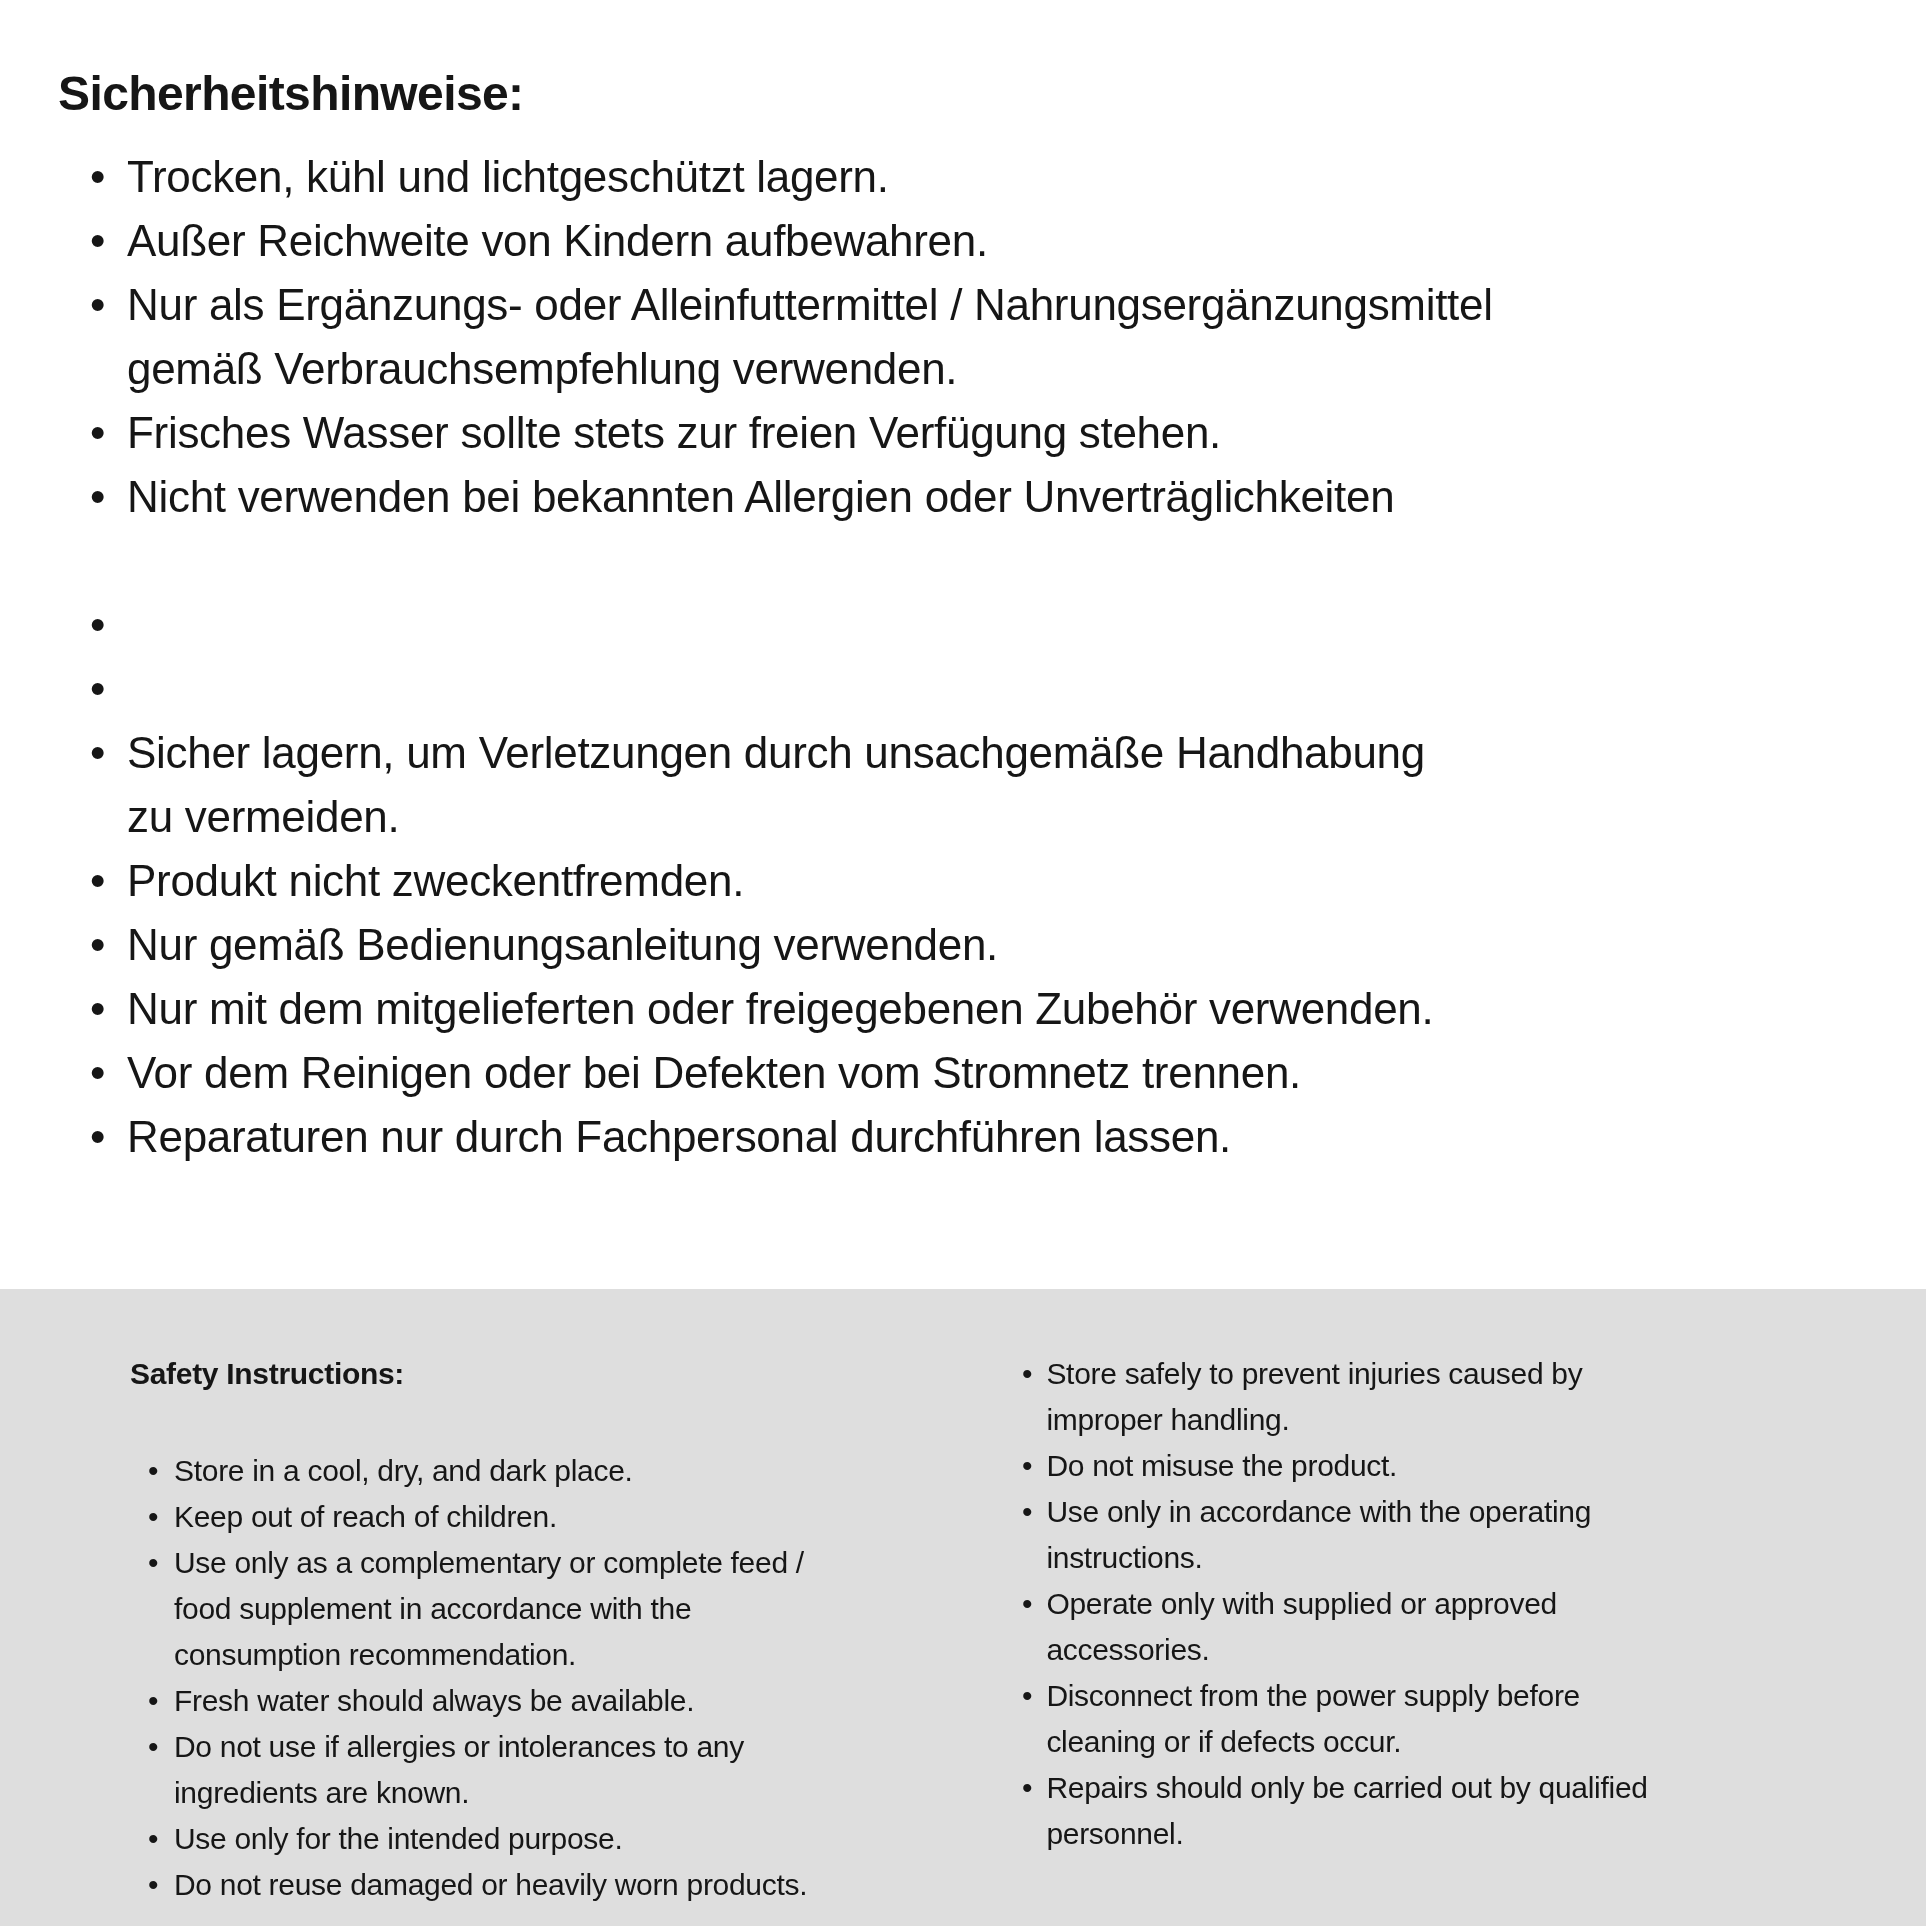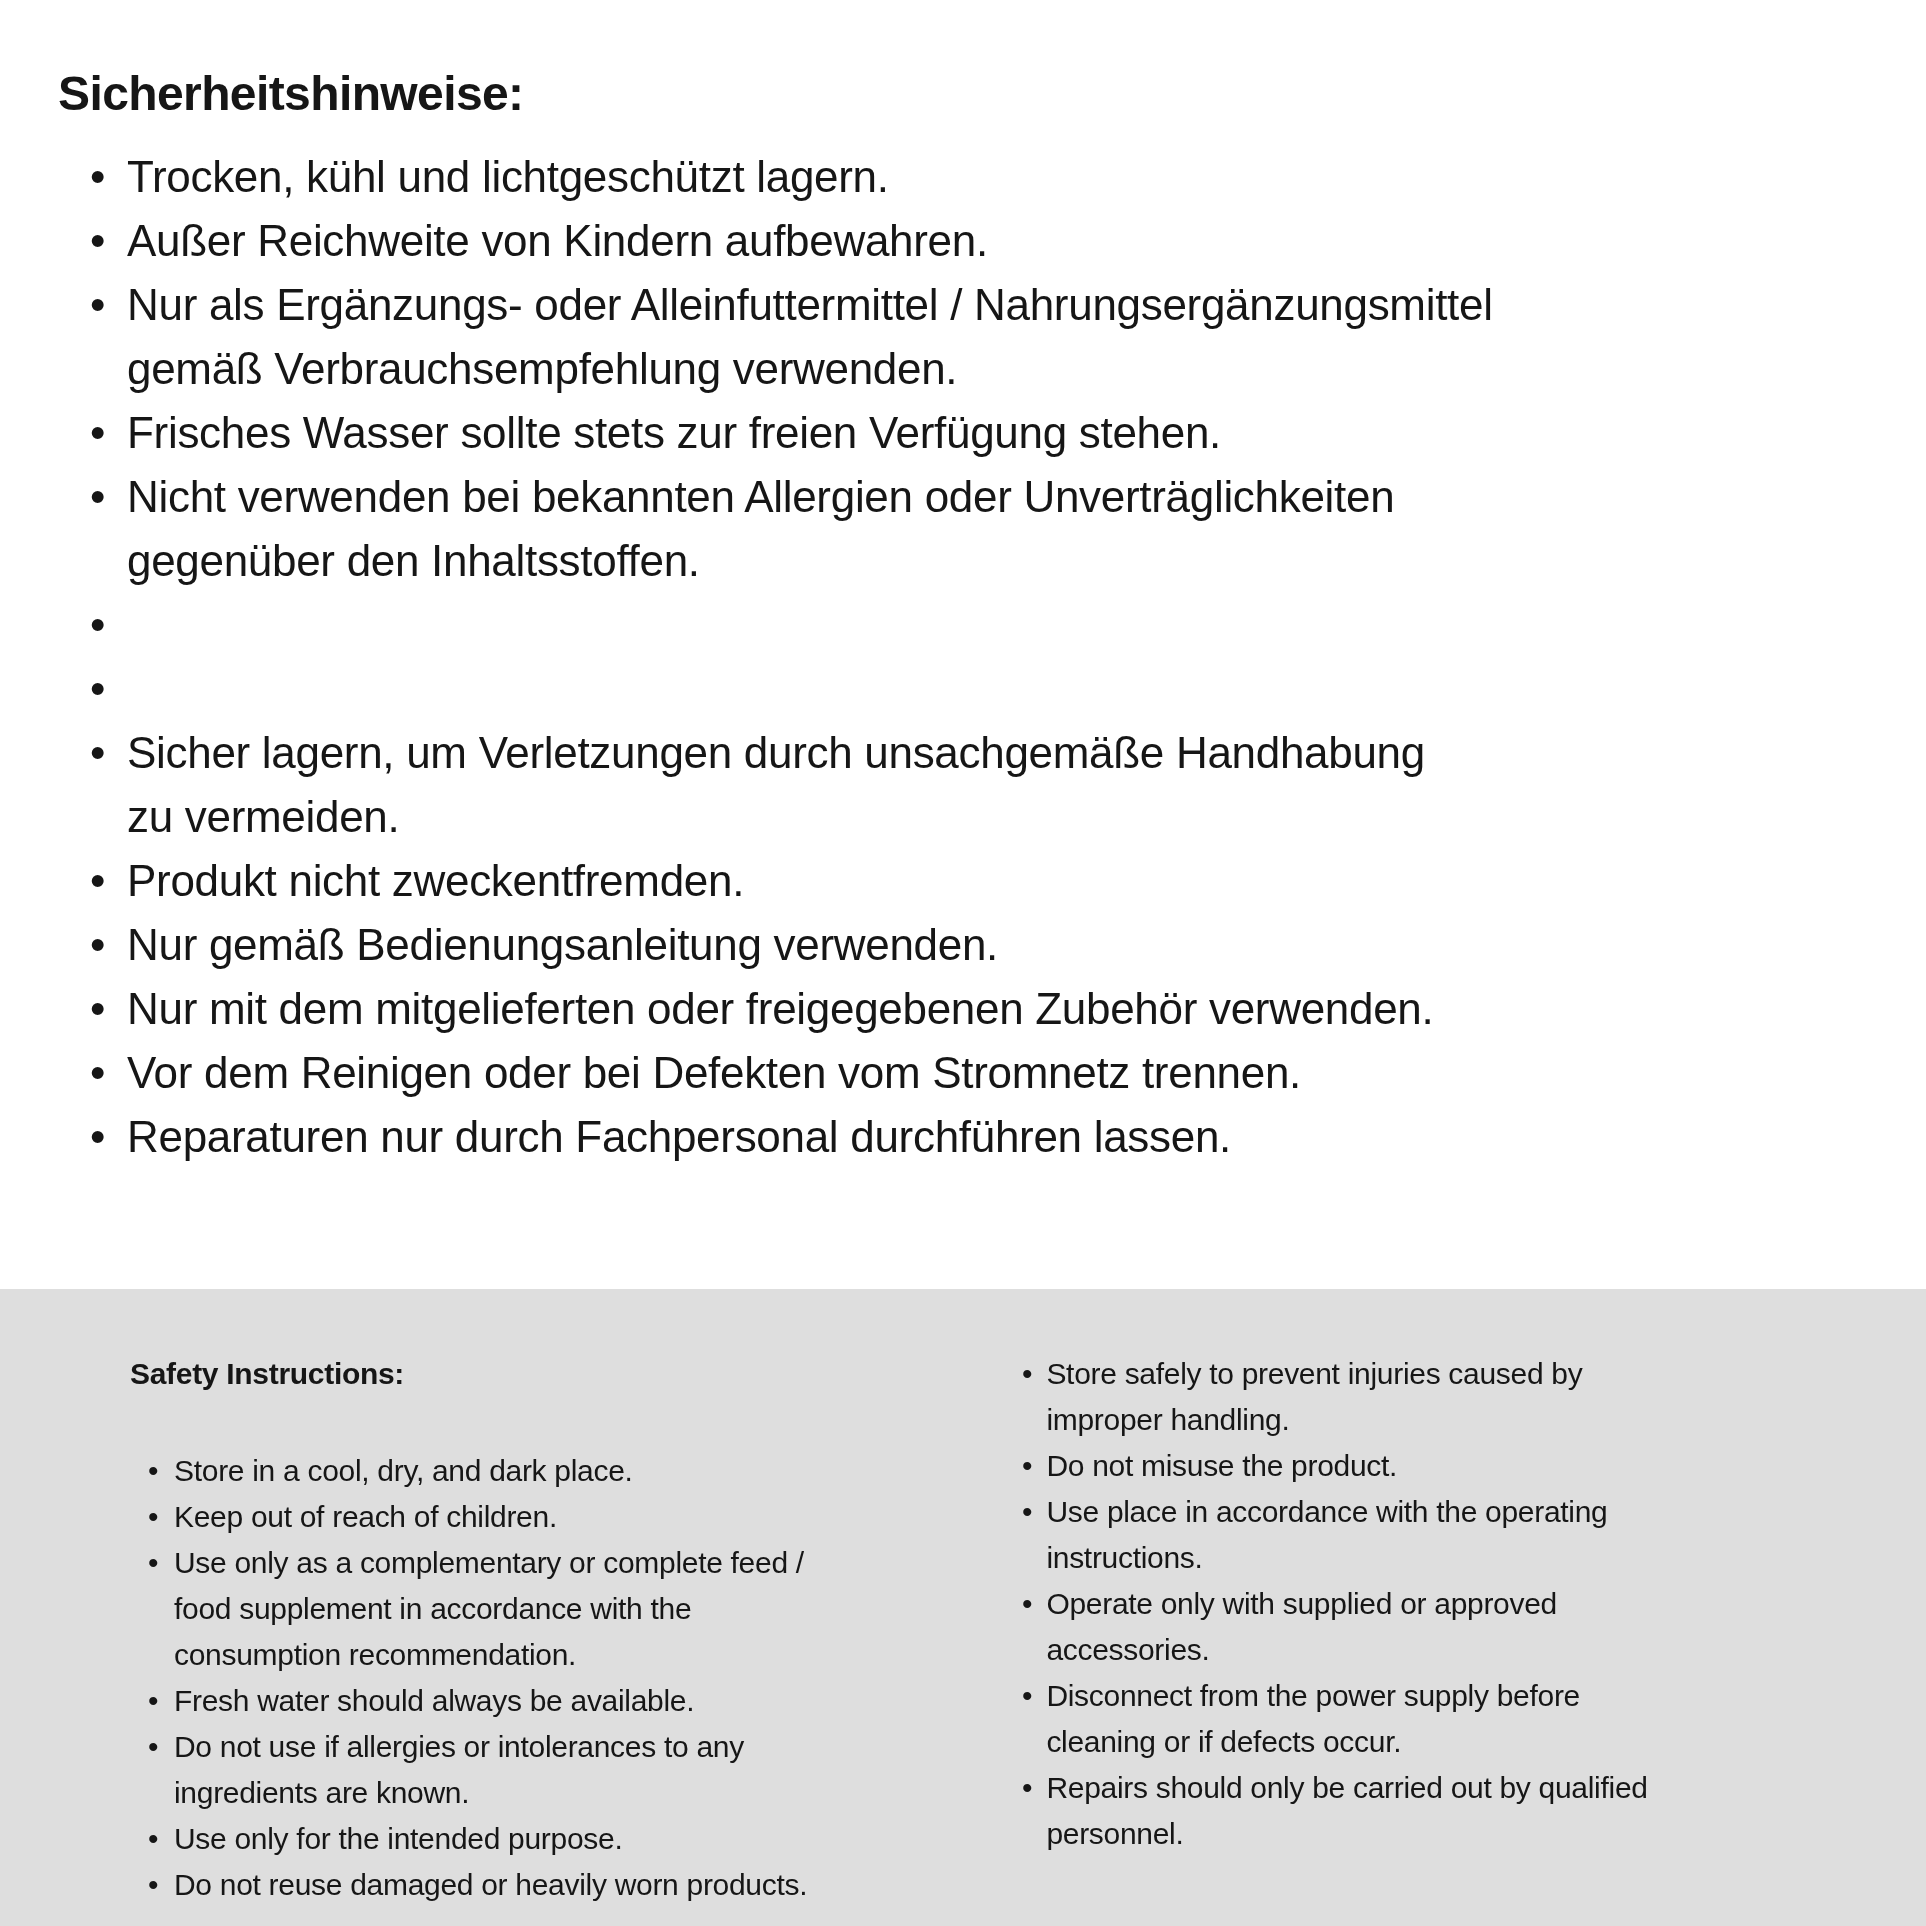--- a/index.html
+++ b/index.html
@@ -131,21 +131,20 @@
       <div class="line">
           <span class="bullet">•</span>
           <span>Frisches Wasser sollte stets zur freien Verfügung stehen.</span>
         </div>
       <div class="line">
           <span class="bullet">•</span>
           <span>Nicht verwenden bei bekannten Allergien oder Unverträglichkeiten</span>
         </div>
       <div class="line cont">
           <span class="bullet"></span>
-          <span>gegenüber den Inhaltsstoffen.</span>
         </div>
       <div class="line">
           <span class="bullet">•</span>
         </div>
       <div class="line">
           <span class="bullet">•</span>
         </div>
       <div class="line">
           <span class="bullet">•</span>
           <span>Sicher lagern, um Verletzungen durch unsachgemäße Handhabung</span>
@@ -234,21 +233,21 @@
         <div class="line cont">
             <span class="bullet"></span>
             <span>improper handling.</span>
           </div>
         <div class="line">
             <span class="bullet">•</span>
             <span>Do not misuse the product.</span>
           </div>
         <div class="line">
             <span class="bullet">•</span>
-            <span>Use place in accordance with the operating</span>
+            <span>Use only in accordance with the operating</span>
           </div>
         <div class="line cont">
             <span class="bullet"></span>
             <span>instructions.</span>
           </div>
         <div class="line">
             <span class="bullet">•</span>
             <span>Operate only with supplied or approved</span>
           </div>
         <div class="line cont">

